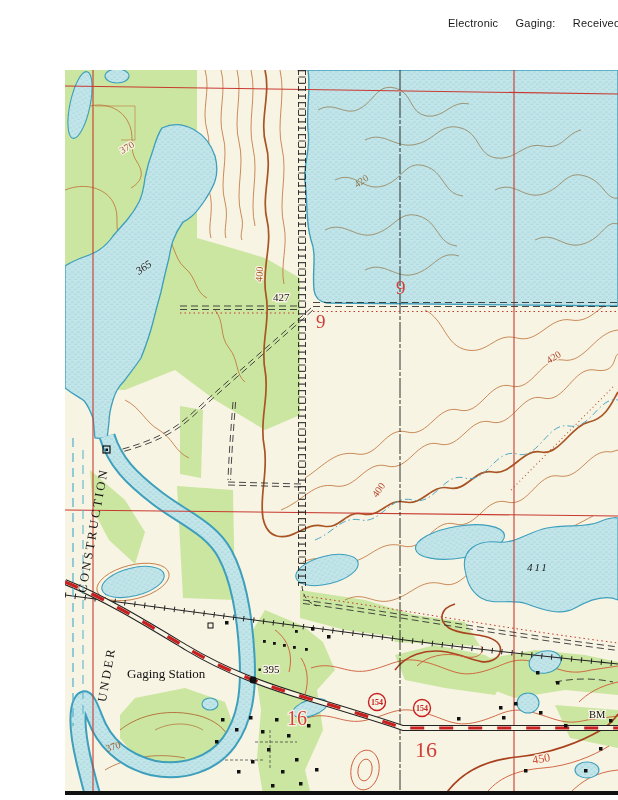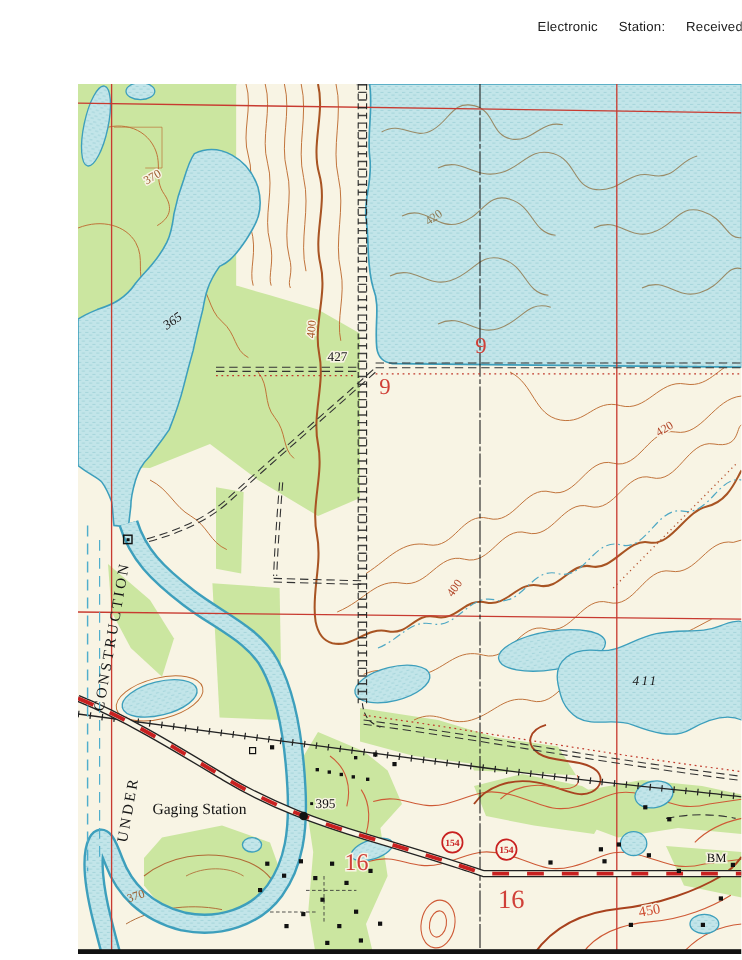--- a/index.html
+++ b/index.html
@@ -11,21 +11,21 @@
   .mapwrap{position:absolute;left:65px;top:70px;width:553px;height:725px;}
   svg text{font-family:"Liberation Serif",serif;}
   .halo{paint-order:stroke;stroke:#F8F4E4;stroke-width:2.4px;}
   .halow{paint-order:stroke;stroke:#C6E6EA;stroke-width:2.2px;}
 </style>
 </head>
 <body>
 
 <div class="hdr">
   <span>Electronic</span>
-  <span>Station:</span>
+  <span>Gaging:</span>
   <span>Received,Cl</span>
 </div>
 
 <div class="mapwrap">
 <svg width="553" height="725" viewBox="0 0 553 725">
   <defs>
     <pattern id="wpat" width="6" height="5" patternUnits="userSpaceOnUse">
       <rect width="6" height="5" fill="#C2E5E9"></rect>
       <rect x="0" y="1.6" width="2.6" height="0.9" fill="#A7D6DC"></rect>
       <rect x="3.2" y="3.8" width="2.6" height="0.9" fill="#A7D6DC"></rect>

